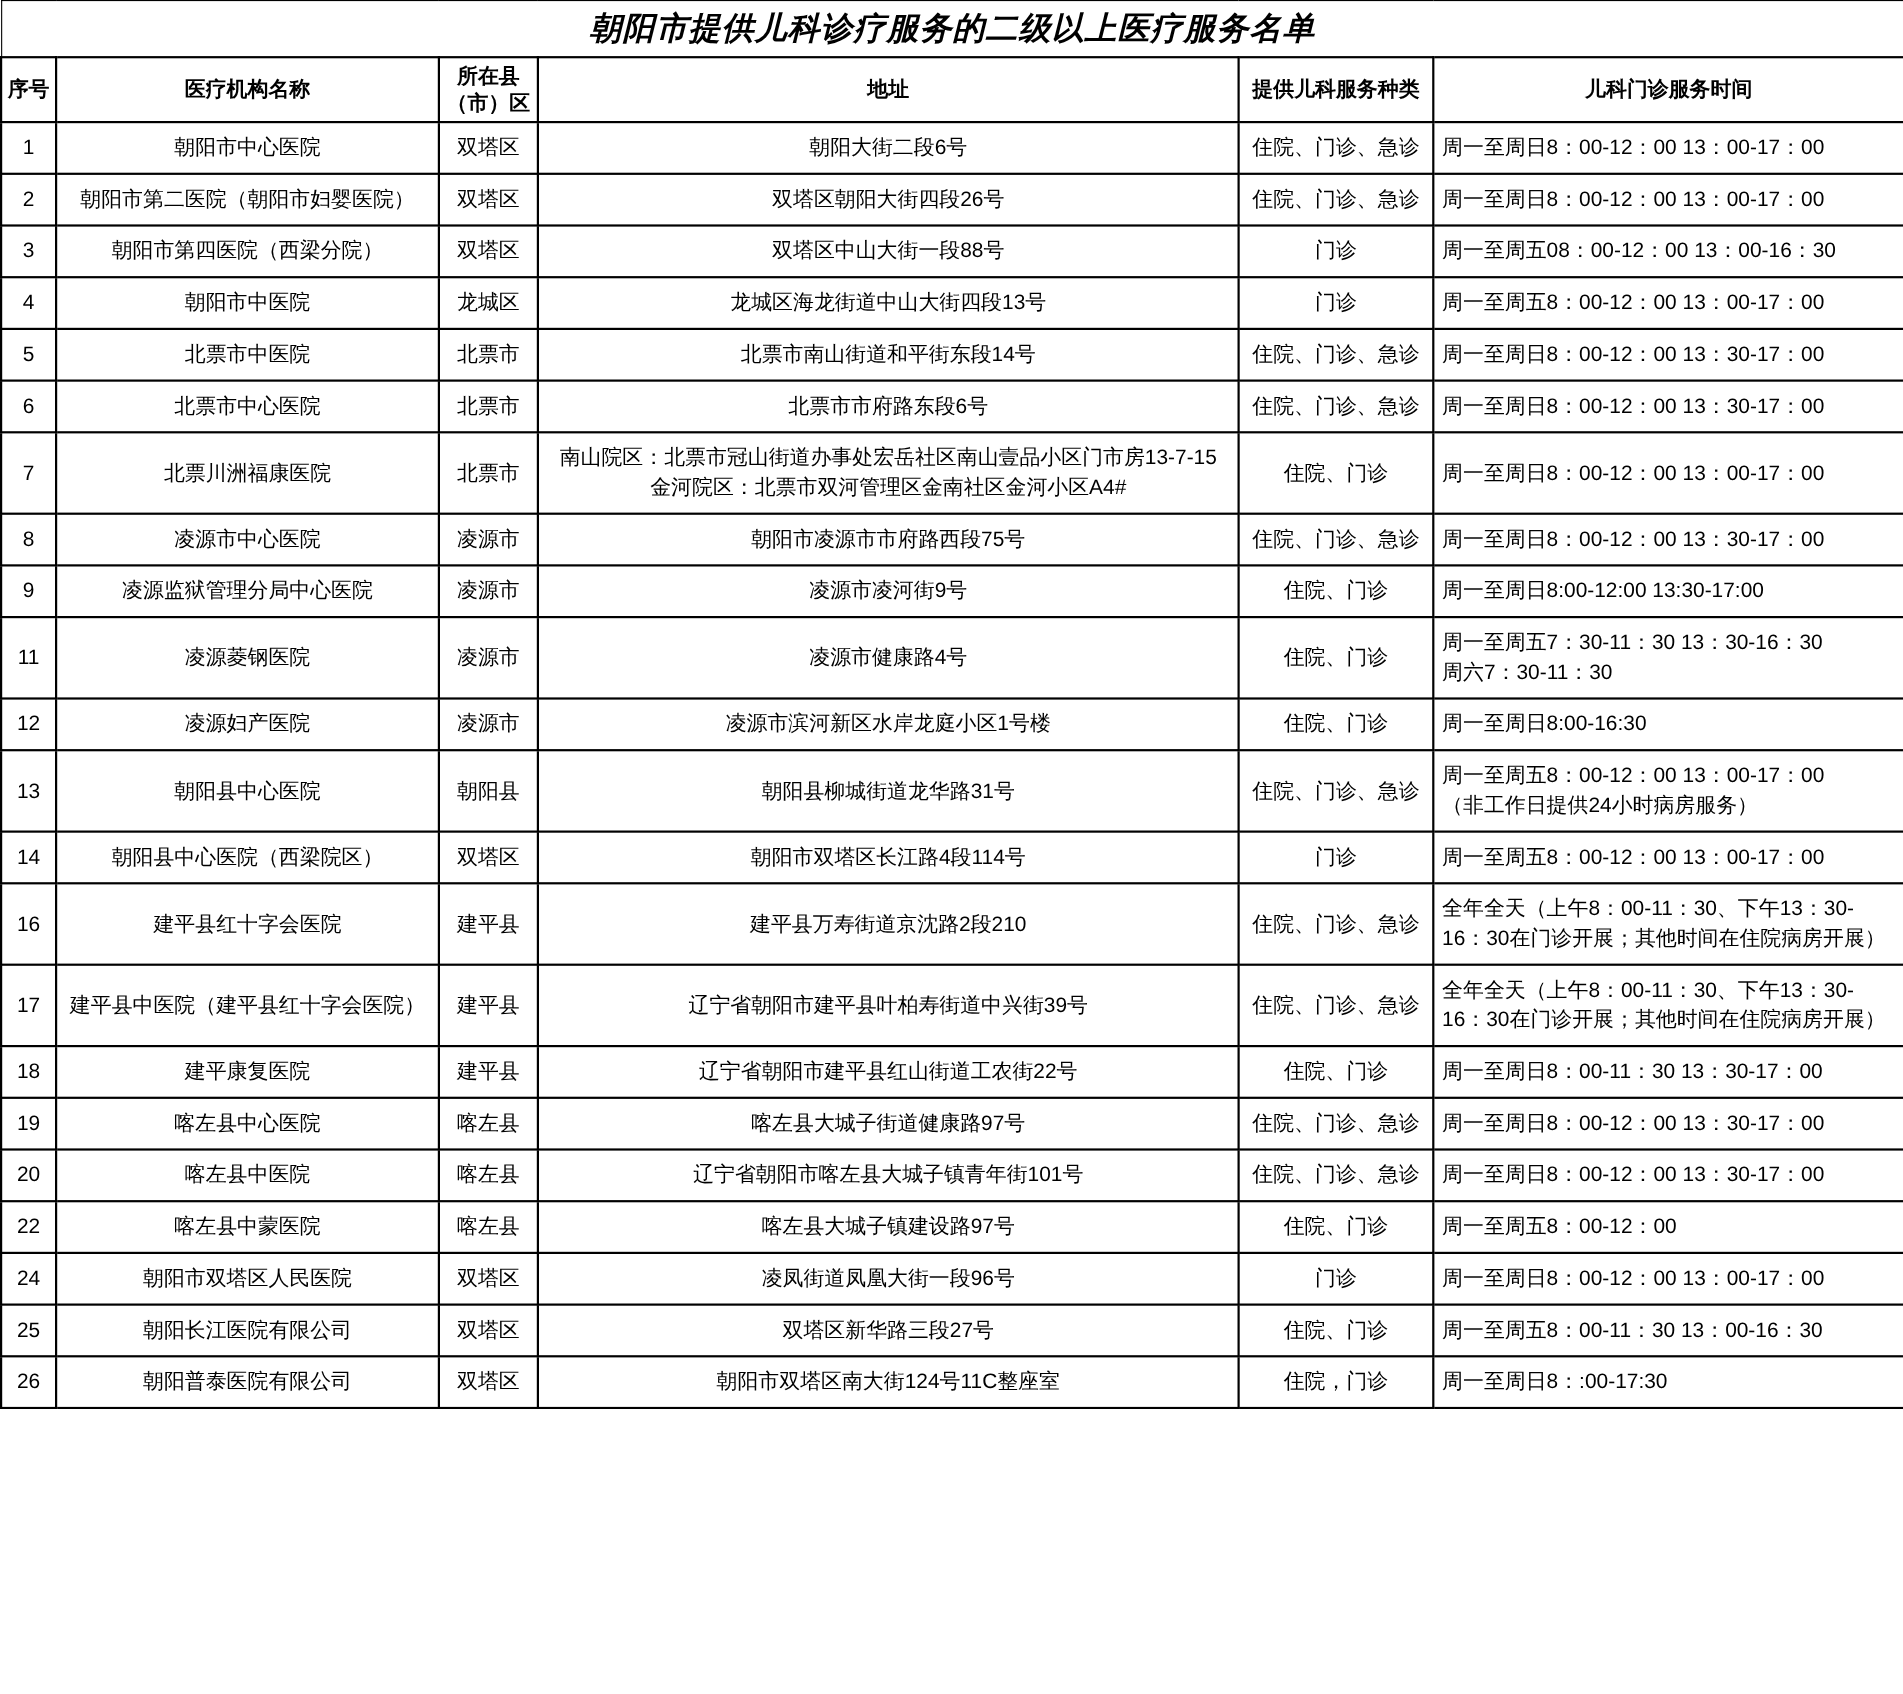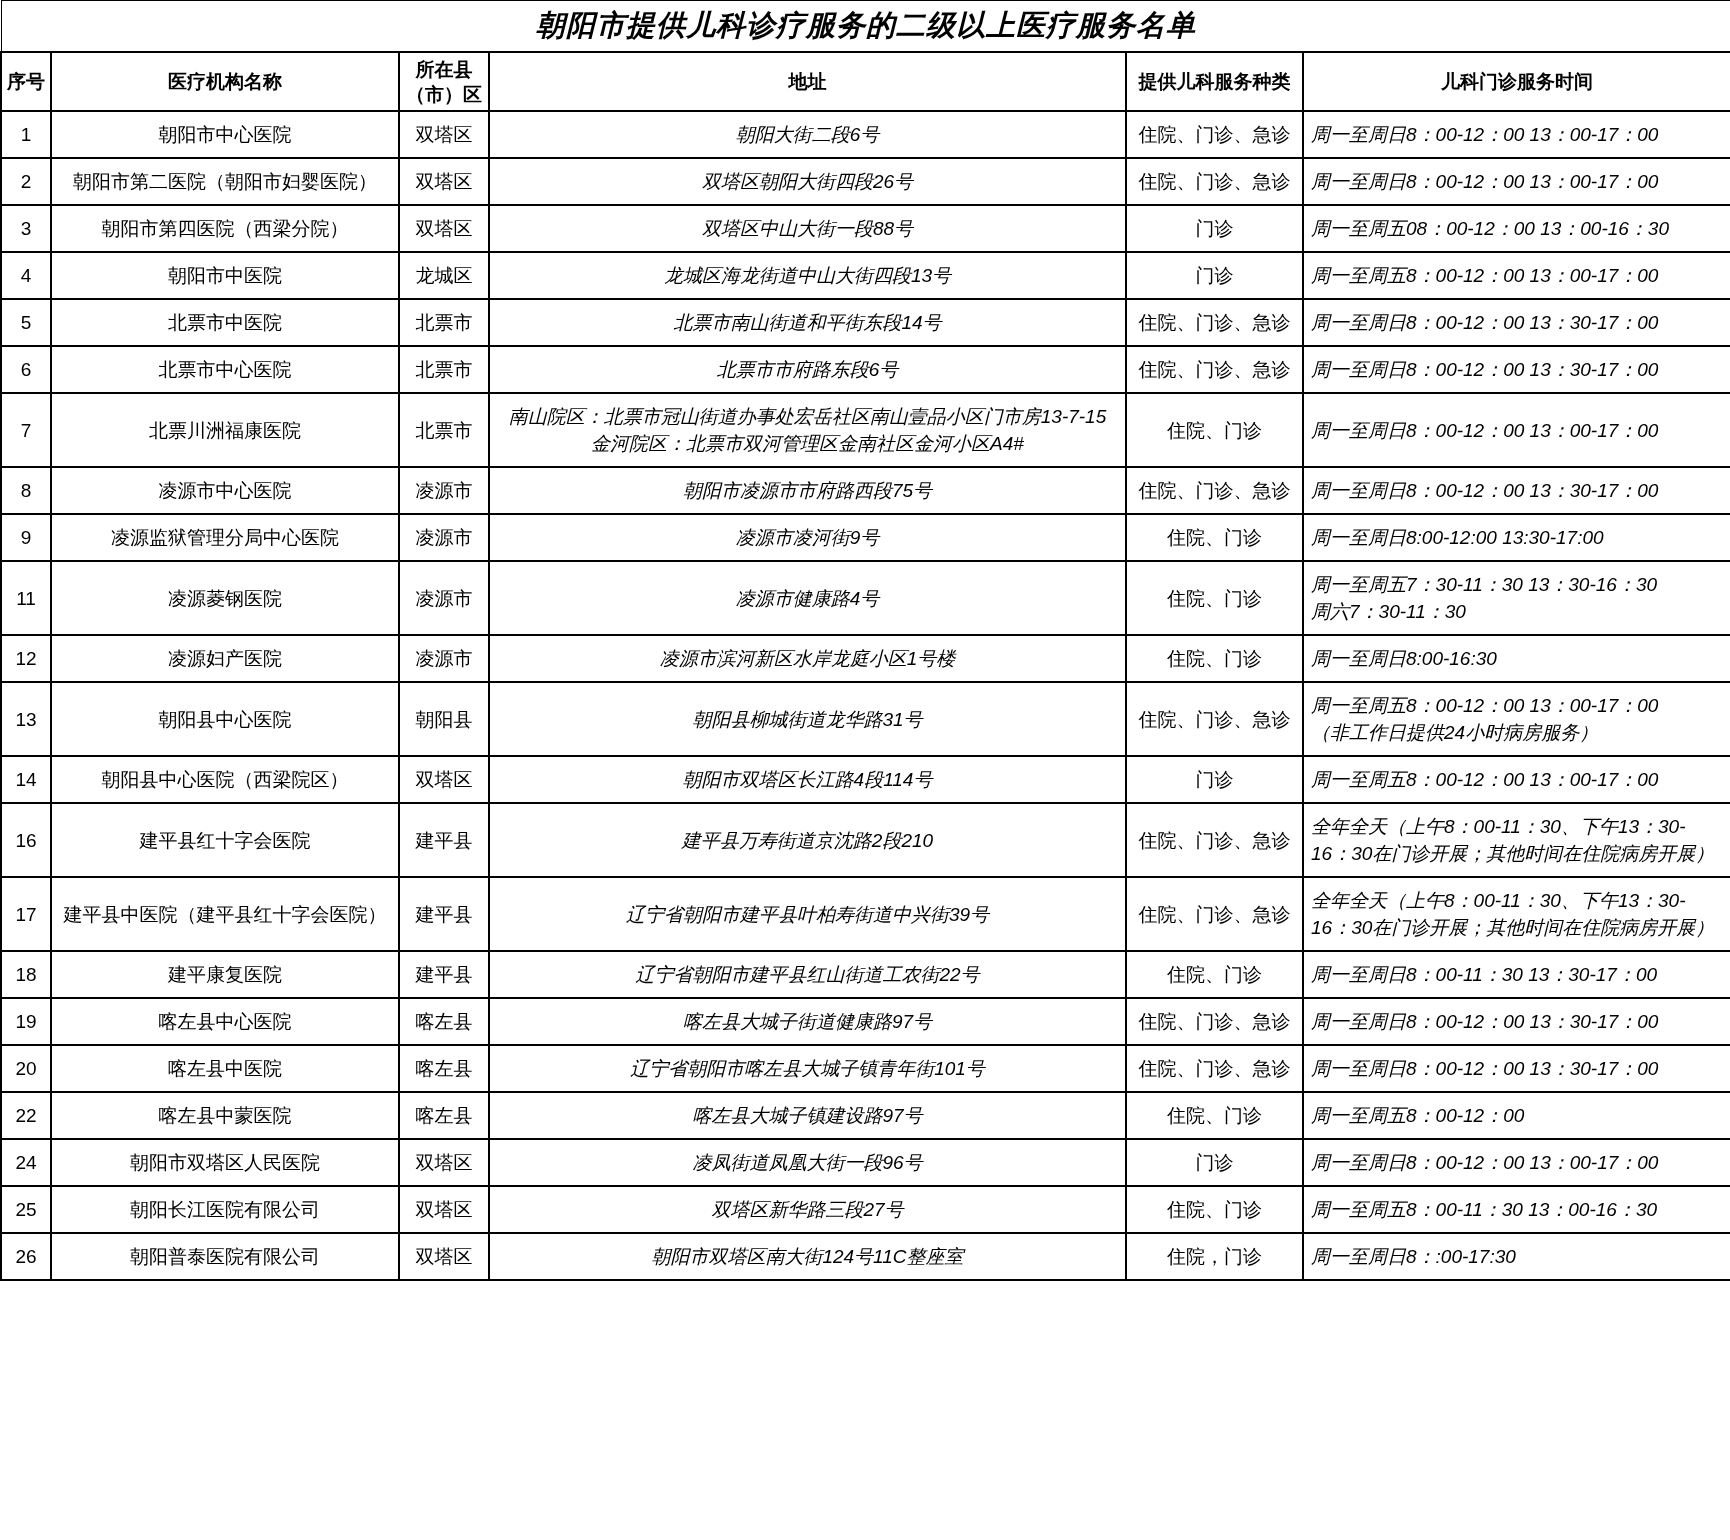--- a/index.html
+++ b/index.html
@@ -32,23 +32,22 @@
     text-align: center;
     vertical-align: middle;
     line-height: 27px;
     padding: 9px 4px;
   }
   tbody td.hours {
     text-align: left;
     padding-left: 7px;
     padding-right: 12px;
     white-space: pre-line;
-    font-style: italic;
-  }
-  tbody td.address { white-space: pre-line; font-style: italic; }
+  }
+  tbody td.address { white-space: pre-line; }
   tbody td.name { padding-left: 2px; padding-right: 2px; }
 </style>
 </head>
 <body>
 
 <table class="main">
   <colgroup>
     <col style="width:50px">
     <col style="width:348px">
     <col style="width:90px">

